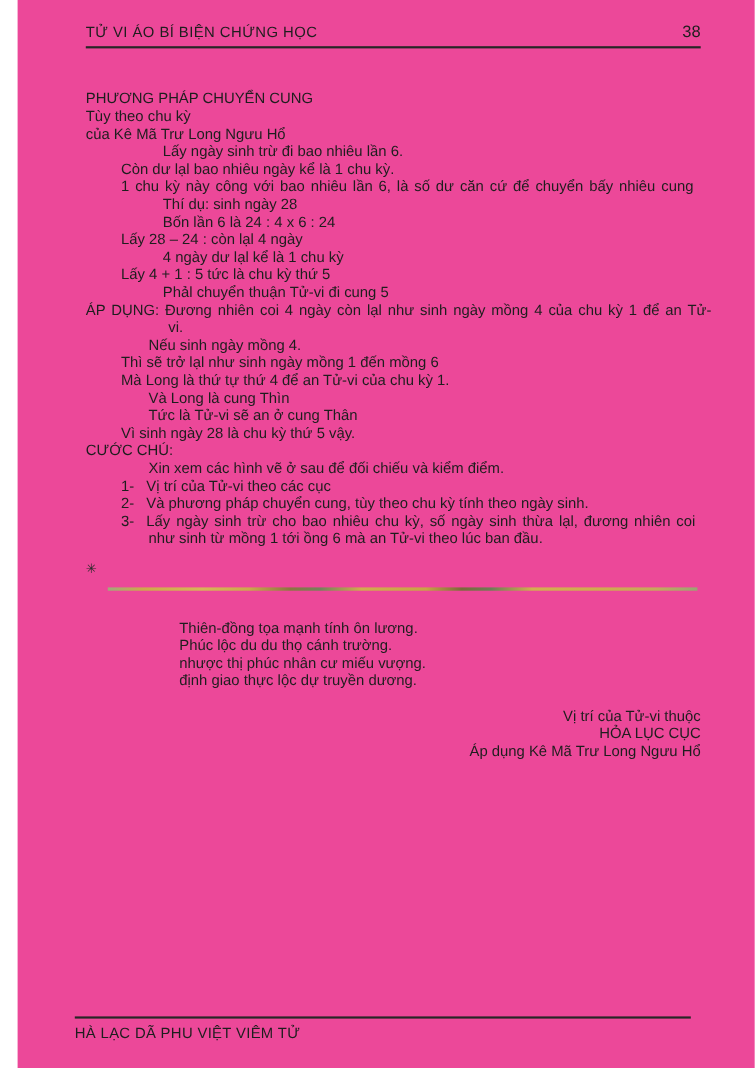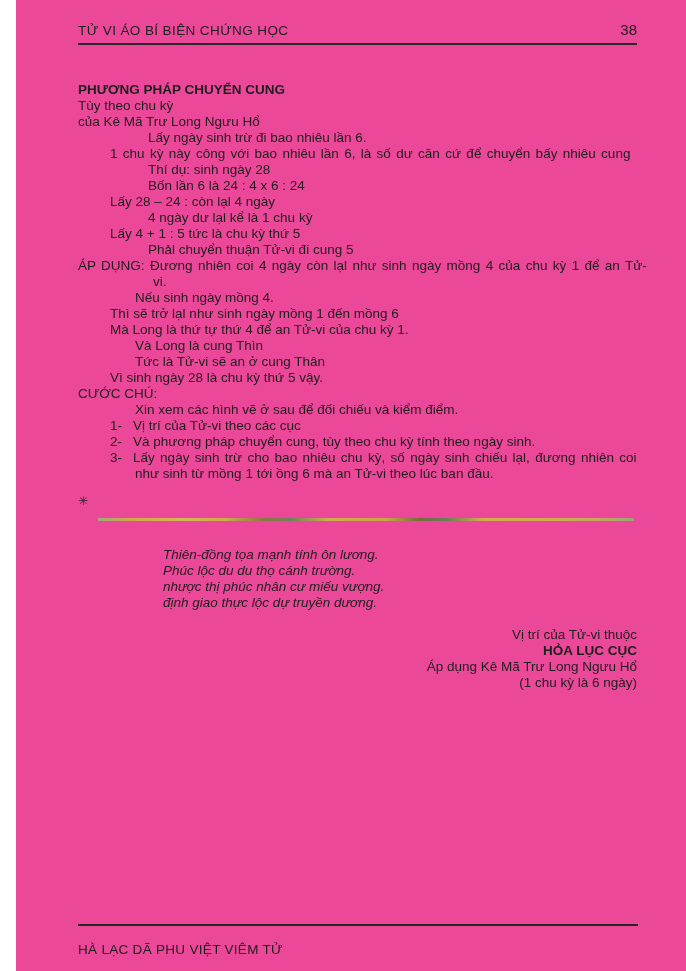--- a/index.html
+++ b/index.html
@@ -16,58 +16,59 @@
   .page-header .title{font-size:13.5px;letter-spacing:.4px;}
   .page-header .pagenum{font-size:15px;}
   .page-body{position:absolute;left:62px;top:82px;width:559px;}
   .line{white-space:nowrap;}
   .line.just{word-spacing:1.6px;}
   .ind-0{margin-left:0;}
   .ind-1{margin-left:32px;}
   .ind-2{margin-left:57px;}
   .ind-3{margin-left:70px;}
   .ind-4{margin-left:75px;}
-  .ind-5{margin-left:85px;font-style:italic;}
-  .bold{font-weight:700;}
+  .ind-5{margin-left:85px;}
+  .bold{font-weight:400;}
   .fn-item{display:flex;margin-left:32px;}
   .fn-marker{width:23px;flex:none;}
   .fn-text{flex:none;white-space:nowrap;}
   .fn-text.just{word-spacing:1.6px;}
   .star{margin-top:11px;height:16px;font-size:12px;color:#2a2a2a;font-family:"DejaVu Sans",sans-serif;}
   .divider{
     margin-top:9px;margin-left:20px;width:536px;height:3px;
     background:linear-gradient(90deg,
       #a3a87c 0%, #cfa94a 6%, #d8b558 16%, #cda94c 24%,
       #8b7540 31%, #74815a 36%, #d2ac4e 43%, #c9a445 54%,
       #7b693a 60%, #6e7c55 65%, #d4ae50 72%, #d0ab4f 84%,
       #c7a85c 93%, #9aa474 100%);
   }
   #sec-poem{margin-top:26px;}
   #sec-position{margin-top:16px;text-align:right;}
   .page-footer{
-    position:absolute;left:62px;top:924px;width:560px;
-    border-top:2px solid #262626;padding-top:16px;letter-spacing:.3px;
+    position:absolute;left:52px;top:924px;width:560px;
+    border-top:2px solid #262626;padding-top:6px;letter-spacing:.3px;
   }
 </style>
 </head>
 <body>
 
 <div class="page">
 
   <header class="page-header">
     <span class="title">TỬ VI ÁO BÍ BIỆN CHỨNG HỌC</span>
     <span class="pagenum">38</span>
   </header>
 
   <main class="page-body">
     <section id="sec-method">
         <div class="line ind-0 bold">PHƯƠNG PHÁP CHUYỂN CUNG</div>
         <div class="line ind-0">Tùy theo chu kỳ</div>
         <div class="line ind-0">của Kê Mã Trư Long Ngưu Hổ</div>
         <div class="line ind-3">Lấy ngày sinh trừ đi bao nhiêu lần 6.</div>
+        <div class="line ind-1">Còn dư lạl bao nhiêu ngày kể là 1 chu kỳ.</div>
         <div class="line ind-1 just">1 chu kỳ này công với bao nhiêu lần 6, là số dư căn cứ để chuyển bấy nhiêu cung</div>
         <div class="line ind-3">Thí dụ: sinh ngày 28</div>
         <div class="line ind-3">Bốn lần 6 là 24 : 4 x 6 : 24</div>
         <div class="line ind-1">Lấy 28 – 24 : còn lạl 4 ngày</div>
         <div class="line ind-3">4 ngày dư lạl kể là 1 chu kỳ</div>
         <div class="line ind-1">Lấy 4 + 1 : 5 tức là chu kỳ thứ 5</div>
         <div class="line ind-3">Phảl chuyển thuận Tử-vi đi cung 5</div>
         <div class="line ind-0 just">ÁP DỤNG: Đương nhiên coi 4 ngày còn lạl như sinh ngày mồng 4 của chu kỳ 1 để an Tử-</div>
         <div class="line ind-4">vi.</div>
         <div class="line ind-2">Nếu sinh ngày mồng 4.</div>
@@ -83,37 +84,36 @@
         <div class="fn-item">
           <span class="fn-marker">1-</span>
           <span class="fn-text">Vị trí của Tử-vi theo các cục</span>
         </div>
         <div class="fn-item">
           <span class="fn-marker">2-</span>
           <span class="fn-text">Và phương pháp chuyển cung, tùy theo chu kỳ tính theo ngày sinh.</span>
         </div>
         <div class="fn-item">
           <span class="fn-marker">3-</span>
-          <span class="fn-text just">Lấy ngày sinh trừ cho bao nhiêu chu kỳ, số ngày sinh chiếu lạl, đương nhiên coi</span>
+          <span class="fn-text just">Lấy ngày sinh trừ cho bao nhiêu chu kỳ, số ngày sinh thừa lạl, đương nhiên coi</span>
         </div>
         <div class="line ind-2">như sinh từ mồng 1 tới ồng 6 mà an Tử-vi theo lúc ban đầu.</div>
       </section>
     <div class="star">✳</div>
     <div class="divider"></div>
     <section id="sec-poem">
         <div class="line ind-5">Thiên-đồng tọa mạnh tính ôn lương.</div>
         <div class="line ind-5">Phúc lộc du du thọ cánh trường.</div>
         <div class="line ind-5">nhược thị phúc nhân cư miếu vượng.</div>
         <div class="line ind-5">định giao thực lộc dự truyền dương.</div>
       </section>
     <section id="sec-position">
         <div class="line ind-0">Vị trí của Tử-vi thuộc</div>
         <div class="line ind-0 bold">HỎA LỤC CỤC</div>
         <div class="line ind-0">Áp dụng Kê Mã Trư Long Ngưu Hổ</div>
-        <div class="line ind-0">(1 chu kỳ là 6 ngày)</div>
       </section>
   </main>
 
   <footer class="page-footer">
     <span>HÀ LẠC DÃ PHU VIỆT VIÊM TỬ</span>
   </footer>
 
 </div>
 
 </body></html>

